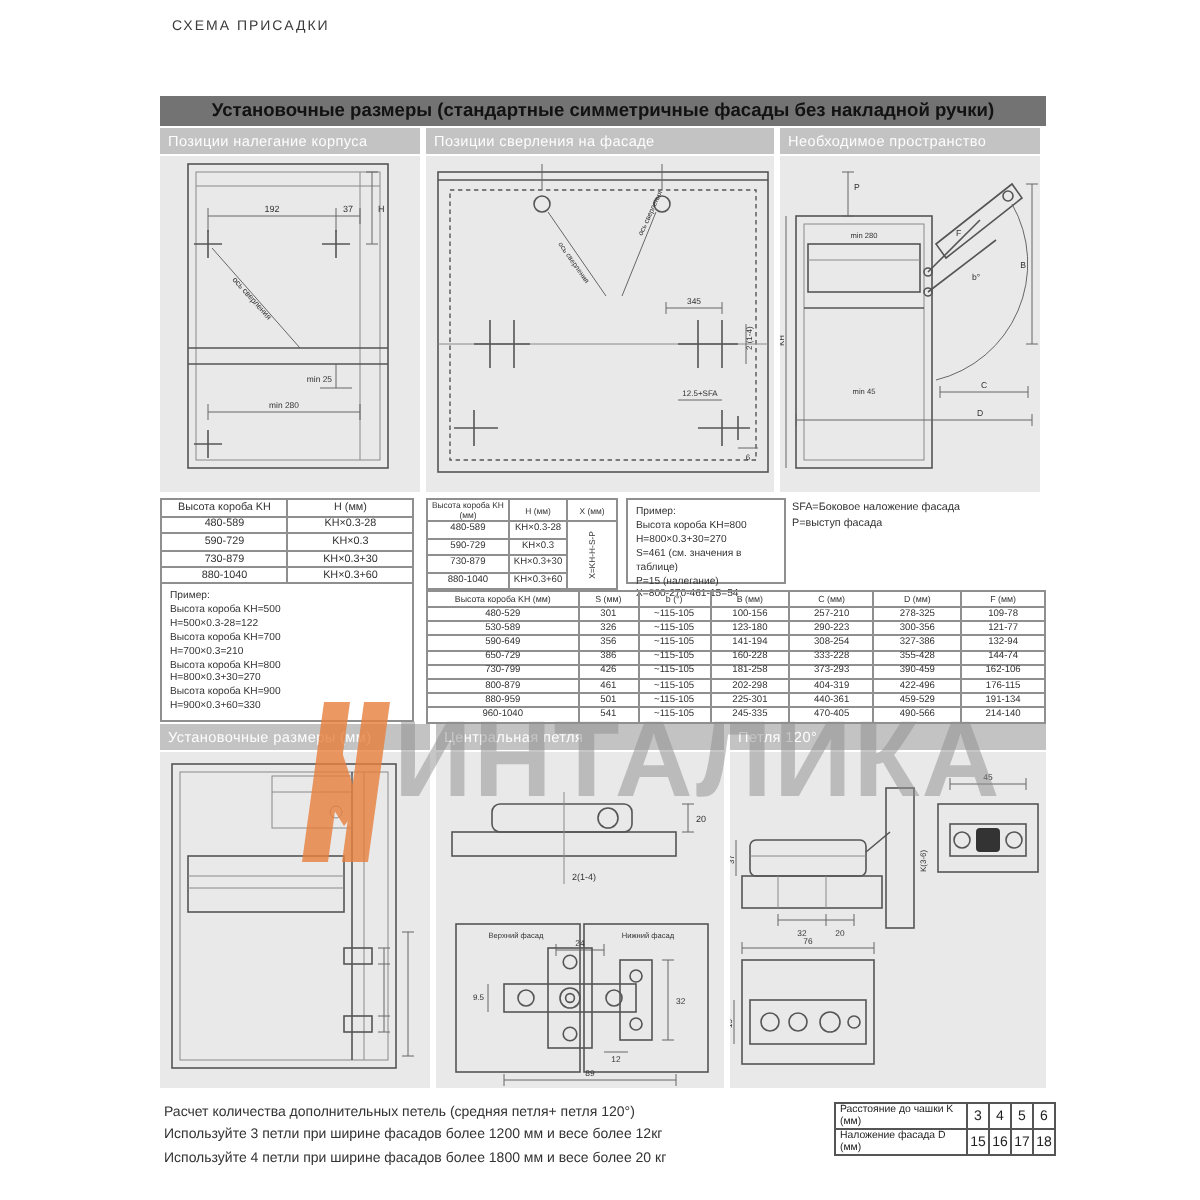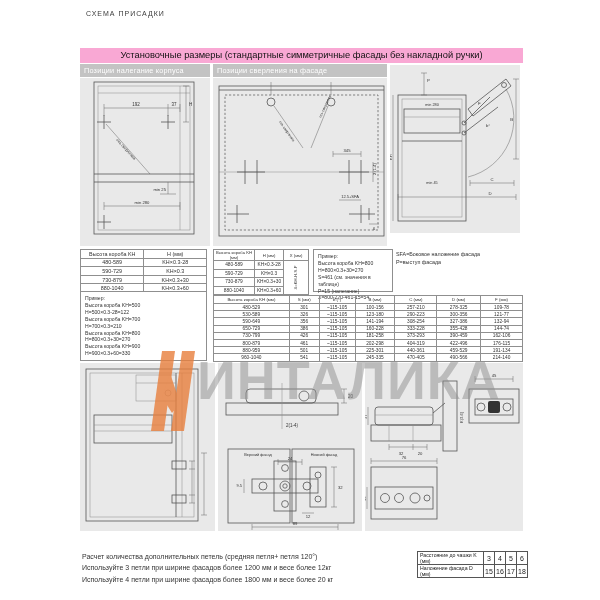--- a/index.html
+++ b/index.html
@@ -2,21 +2,21 @@
 <html><head>
 <meta charset="utf-8">
 <style>
   *{margin:0;padding:0;box-sizing:border-box}
   html,body{width:600px;height:600px;background:#ffffff;font-family:"Liberation Sans",sans-serif;color:#222;overflow:hidden}
   .abs{position:absolute}
   .sheet{position:relative;width:600px;height:600px;background:#fff}
   .kicker{left:86px;top:10px;font-size:7px;letter-spacing:1px;color:#3a3a3a}
   
   .sec1{left:80px;top:48px;width:443px}
-  .titlebar{height:15px;background:#f9a8d4;color:#121212;font-weight:normal;font-size:9.3px;line-height:15px;text-align:center}
+  .titlebar{height:15px;background:#737373;color:#121212;font-weight:bold;font-size:9.3px;line-height:15px;text-align:center}
   .cols{display:flex;gap:3px;margin-top:1px}
   .colhead{height:13px;background:#c3c3c3;color:#fdfdfd;font-size:7.3px;line-height:13px;padding-left:4px;letter-spacing:.2px}
   .panel{background:#e9e9e9;margin-top:1px;height:168px;overflow:hidden}
   .w1{width:130px}.w2{width:174px}.w3{width:130px}
   .b1{width:135px}.b2{width:144px}.b3{width:158px}
   
   svg .ln{stroke:#555;stroke-width:.8;fill:none}
   svg .thin{stroke:#8a8a8a;stroke-width:.5;fill:none}
   svg .dim{stroke:#666;stroke-width:.5;fill:none}
   svg .dash{stroke:#555;stroke-width:.7;fill:none;stroke-dasharray:2.2 1.8}
@@ -122,20 +122,21 @@
             <path d="M14 136 H36 M24 127 V145" class="ln"></path>
             <path d="M136 136 H162 M148 127 V145 M156 130 V142" class="ln"></path>
             <line x1="126" y1="122" x2="148" y2="122" class="dim"></line>
             <text x="137" y="120" font-size="4" text-anchor="middle">12.5+SFA</text>
             <line x1="156" y1="146" x2="166" y2="146" class="dim"></line>
             <text x="161" y="152" font-size="4" text-anchor="middle">6</text>
           </svg>
         </div>
       </div>
       <div class="w3">
+        <div class="colhead">Необходимое пространство</div>
         <div class="panel w3">
           <svg width="130" height="168" viewBox="0 0 130 168">
             <rect x="8" y="30" width="68" height="126" fill="#dedede" class="ln"></rect>
             <rect x="12" y="34" width="60" height="118" class="thin"></rect>
             <text x="42" y="41" font-size="3.8" text-anchor="middle">min 280</text>
             <rect x="14" y="44" width="56" height="24" fill="#ffffff" class="ln"></rect>
             <line x1="14" y1="52" x2="70" y2="52" class="thin"></line>
             <line x1="12" y1="76" x2="72" y2="76" class="ln"></line>
             <text x="42" y="119" font-size="3.8" text-anchor="middle">min 45</text>
             <polygon points="78,44 116,14 121,21 83,51" fill="#ededed" class="ln"></polygon>
@@ -344,20 +345,25 @@
             <td>245-335</td>
             <td>470-405</td>
             <td>490-566</td>
             <td>214-140</td>
           </tr>
         </tbody>
     </table>
   </div>
 
   <div class="abs sec2">
+    <div class="cols" style="margin-top:0">
+      <div class="colhead b1">Установочные размеры (мм)</div>
+      <div class="colhead b2">Центральная петля</div>
+      <div class="colhead b3">Петля 120°</div>
+    </div>
     <div class="panels2">
       <div class="panel b1" style="margin-top:0">
         <svg width="135" height="168" viewBox="0 0 135 168">
           <rect x="6" y="6" width="112" height="152" class="ln" fill="#f3f3f3"></rect>
           <rect x="10" y="10" width="104" height="144" class="thin"></rect>
           <line x1="96" y1="10" x2="96" y2="154" class="ln"></line>
           <line x1="102" y1="10" x2="102" y2="154" class="thin"></line>
           <rect x="56" y="12" width="40" height="26" class="thin" fill="#ececec"></rect>
           <line x1="56" y1="20" x2="96" y2="20" class="thin"></line>
           <circle cx="88" cy="30" r="3" class="thin"></circle>

